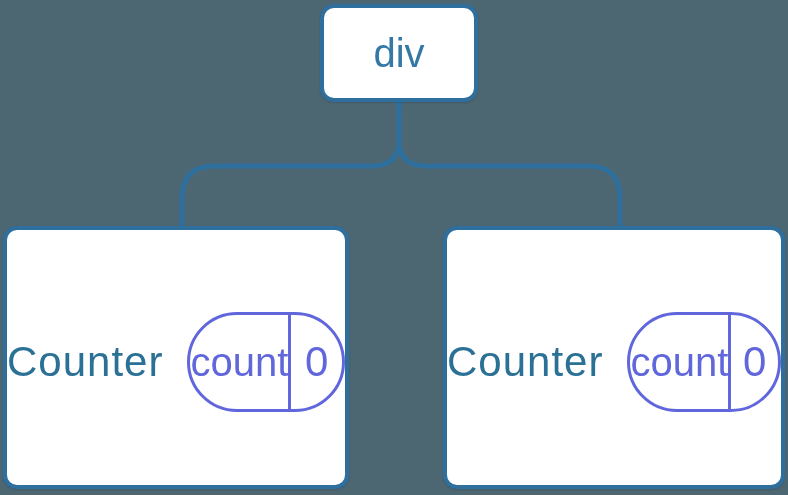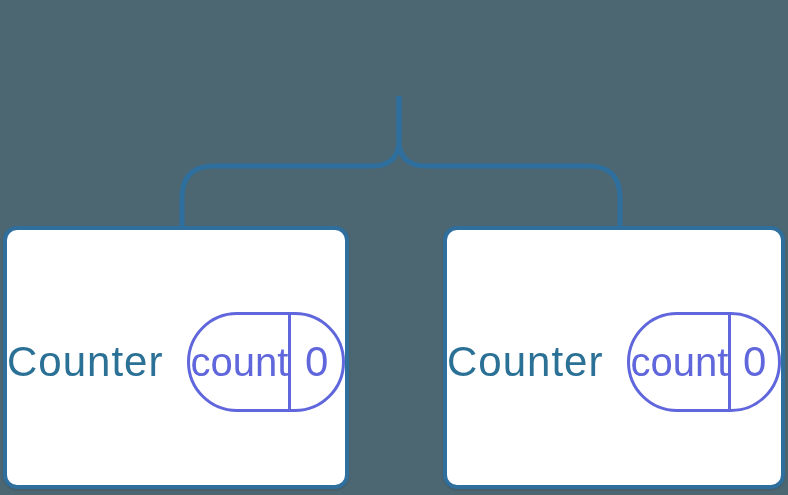--- a/index.html
+++ b/index.html
@@ -104,20 +104,23 @@
 </head>
 <body>
 
 <div class="stage">
 
   <svg class="connectors" viewBox="0 0 788 495" aria-hidden="true">
     <path class="conn" d="M399 96 L399 140 Q399 166 372 166 L214 166 Q182 166 182 198 L182 232"></path>
     <path class="conn" d="M399 96 L399 140 Q399 166 426 166 L588 166 Q620 166 620 198 L620 232"></path>
   </svg>
 
+  <div class="node-root">
+    <span class="node-label">div</span>
+  </div>
 
   <div class="card card-left">
     <div class="card-title">Counter</div>
     <div class="state-pill">
       <span class="state-key">count</span>
       <span class="state-value">0</span>
     </div>
   </div>
 
   <div class="card card-right">

